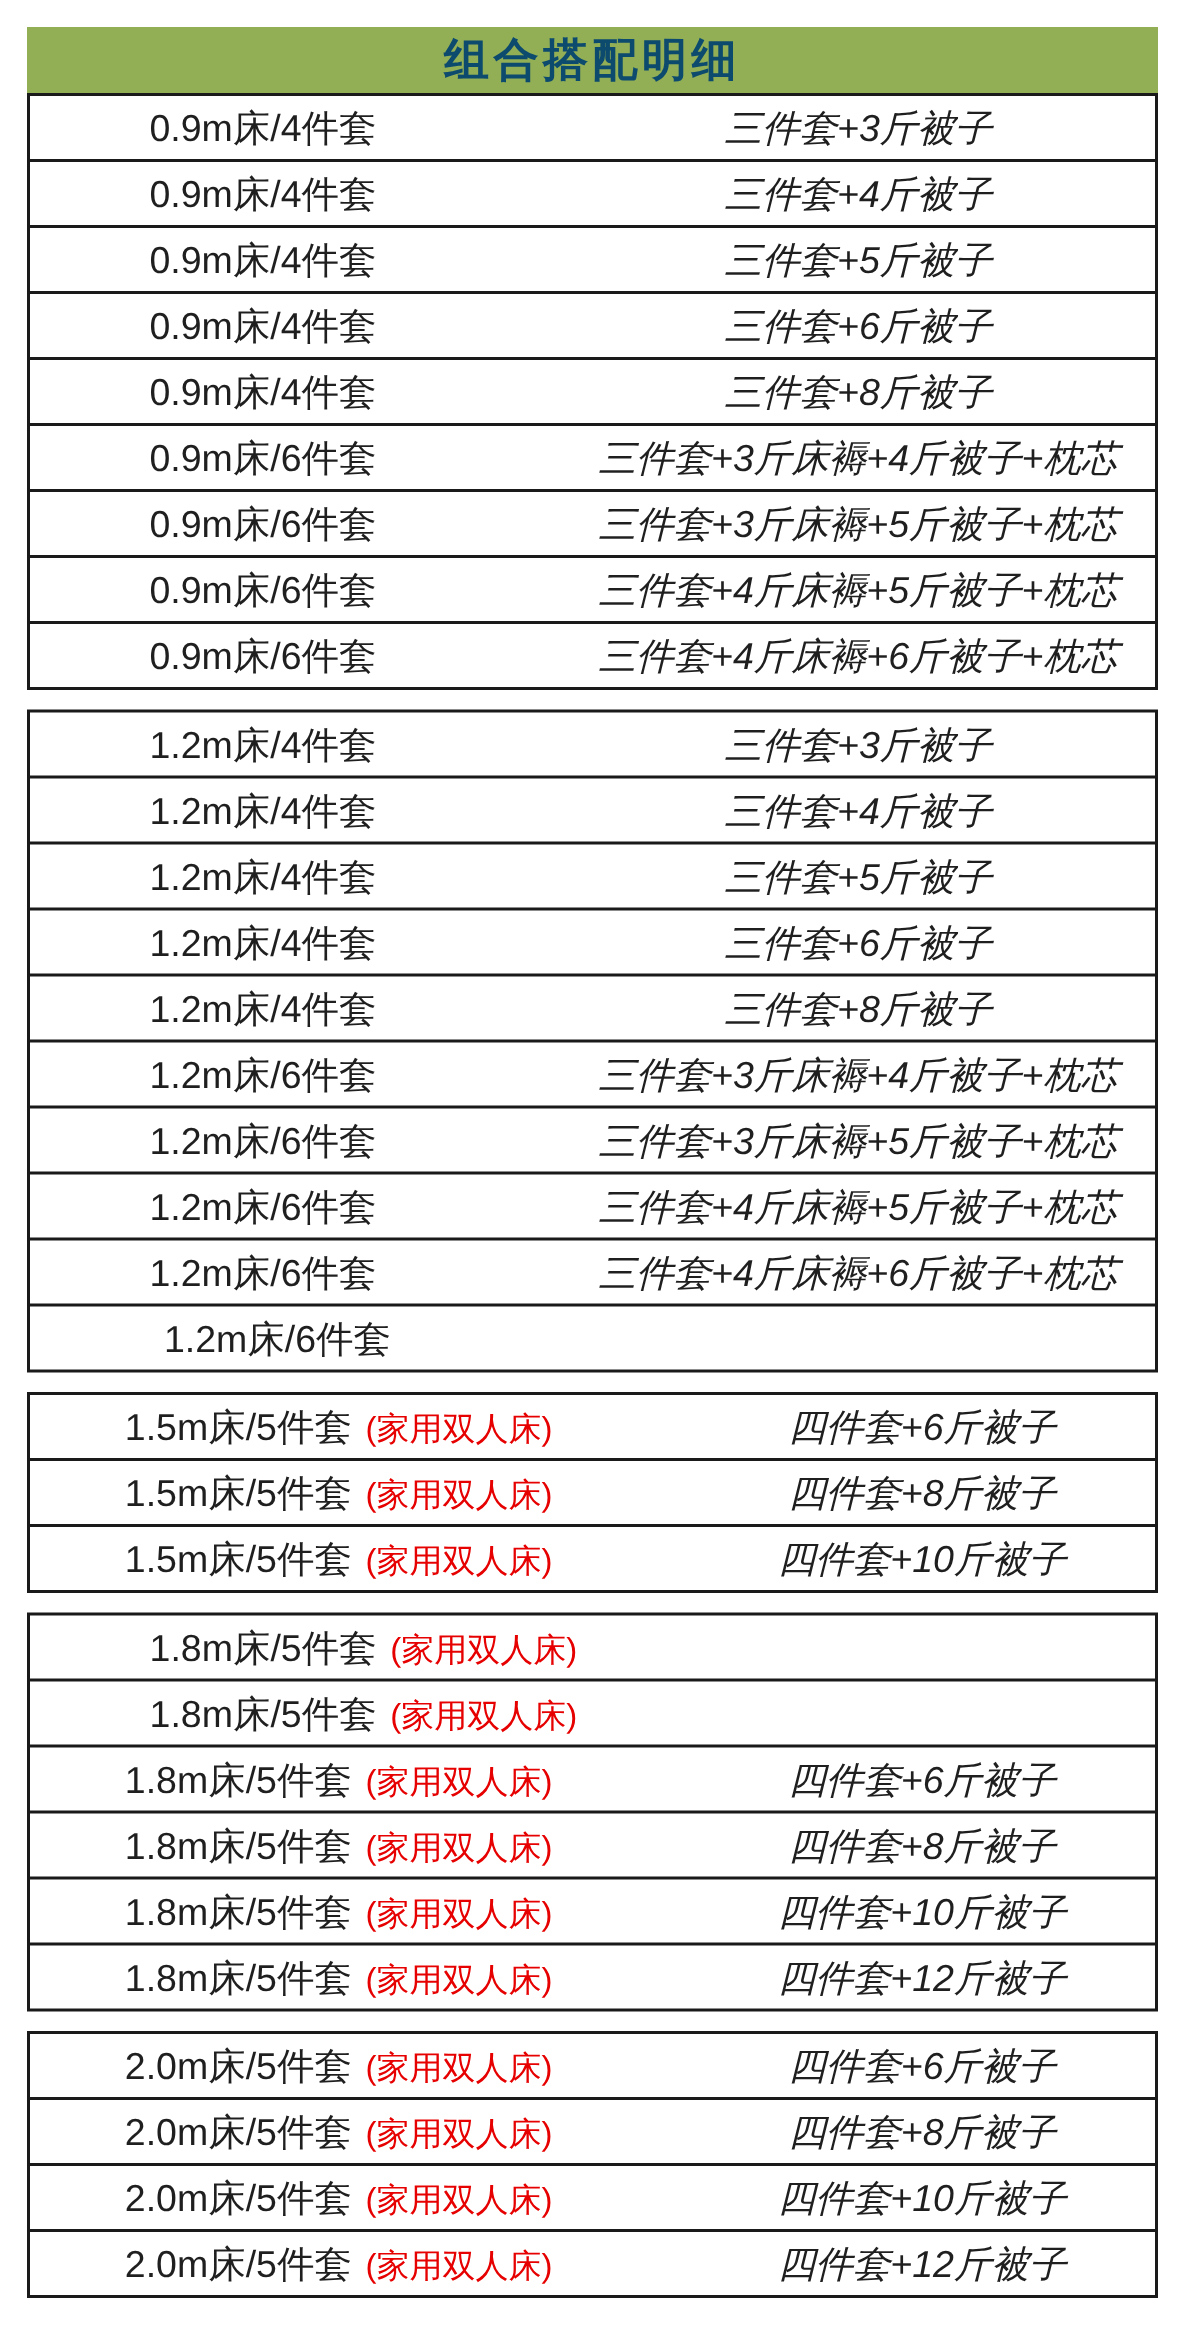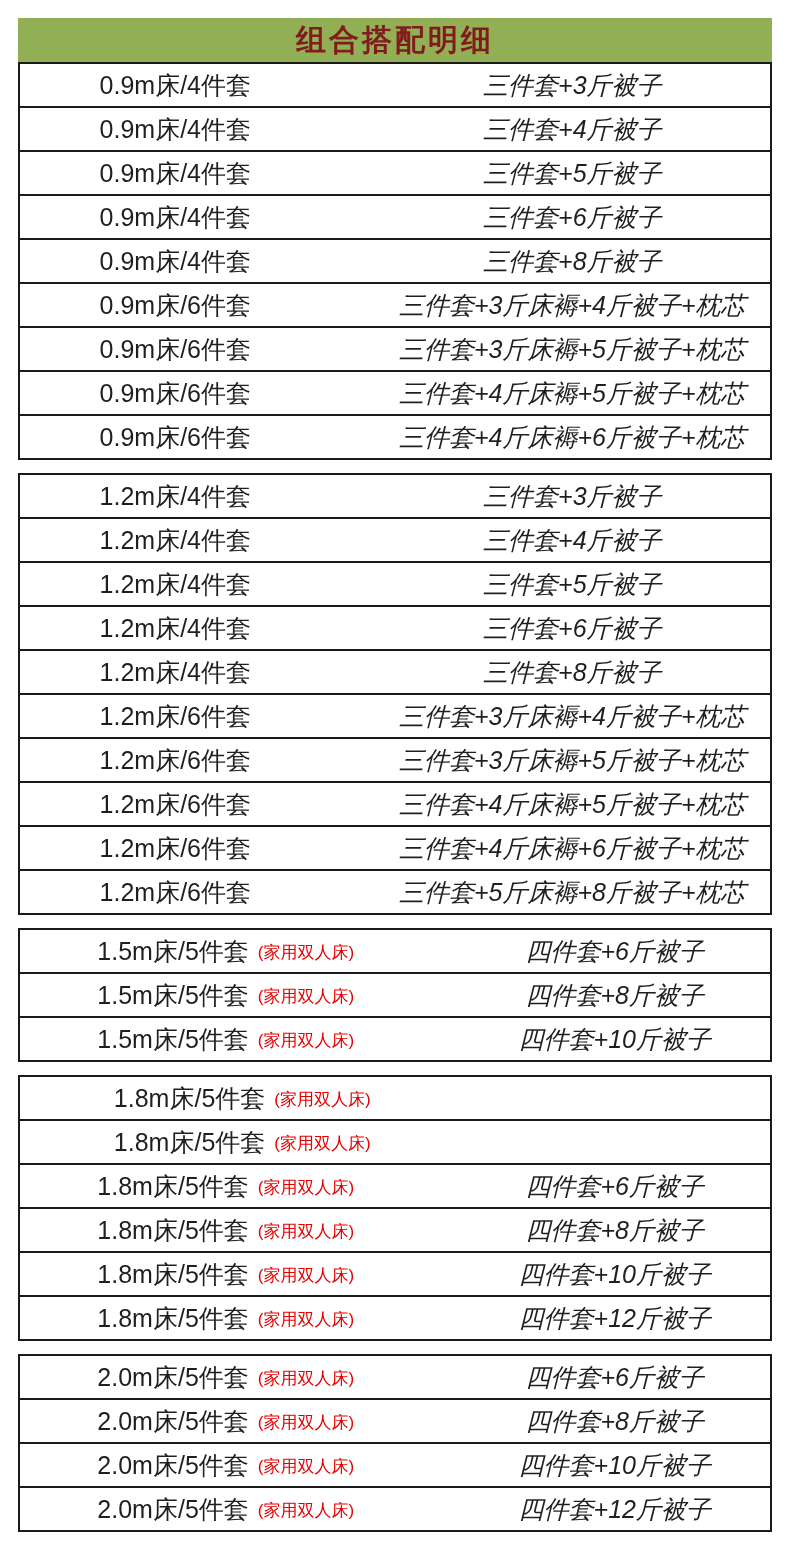--- a/index.html
+++ b/index.html
@@ -13,21 +13,21 @@
     width:790px;height:1557px;
     background:#ffffff;
     font-family:"Liberation Sans","DejaVu Sans",sans-serif;
     color:var(--text);
     box-sizing:border-box;
   }
   .page{padding:18px 18px 0 18px;}
   .header{
     height:44px;
     background:var(--green);
-    color:#7f1d1d;
+    color:#0c4a6e;
     font-size:30px;
     font-weight:bold;
     letter-spacing:3px;
     display:flex;align-items:center;justify-content:center;
   }
   .section{
     border:2px solid var(--border);
     background:#ffffff;
   }
   .section + .section{margin-top:13px;}
@@ -41,21 +41,21 @@
   .cell{
     display:flex;align-items:center;justify-content:center;
     font-size:25px;
     white-space:nowrap;
   }
   .cell.left{width:44%;}
   .cell.right{width:56%;font-style:italic;}
   .section.wide-left .cell.left{width:55%;margin-left:16px;}
   .section.wide-left .cell.right{width:45%;}
   .note{
-    font-size:17px;
+    font-size:22px;
     color:var(--red);
     margin-left:9px;
     padding-top:3px;
   }
 </style>
 </head>
 <body>
 
 <div class="page">
   <div class="header">组合搭配明细</div>
@@ -168,21 +168,20 @@
         <div class="row">
           <div class="cell left">
             <span>1.2m床/6件套</span>
           </div>
           <div class="cell right">三件套+4斤床褥+6斤被子+枕芯</div>
         </div>
         <div class="row">
           <div class="cell left">
             <span>1.2m床/6件套</span>
           </div>
-          <div class="cell right">三件套+5斤床褥+8斤被子+枕芯</div>
         </div>
       </div>
       <div class="section wide-left">
         <div class="row">
           <div class="cell left">
             <span>1.5m床/5件套</span>
             <span class="note">(家用双人床)</span>
           </div>
           <div class="cell right">四件套+6斤被子</div>
         </div>

